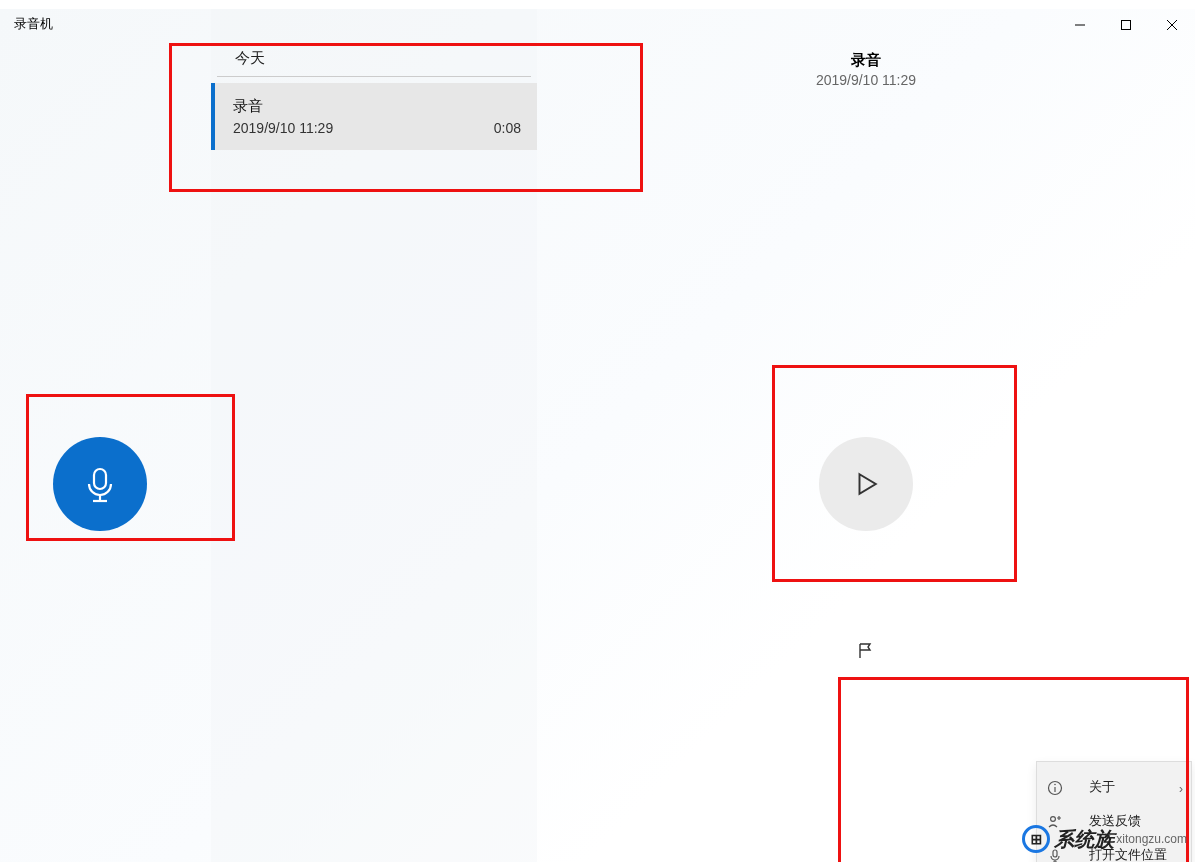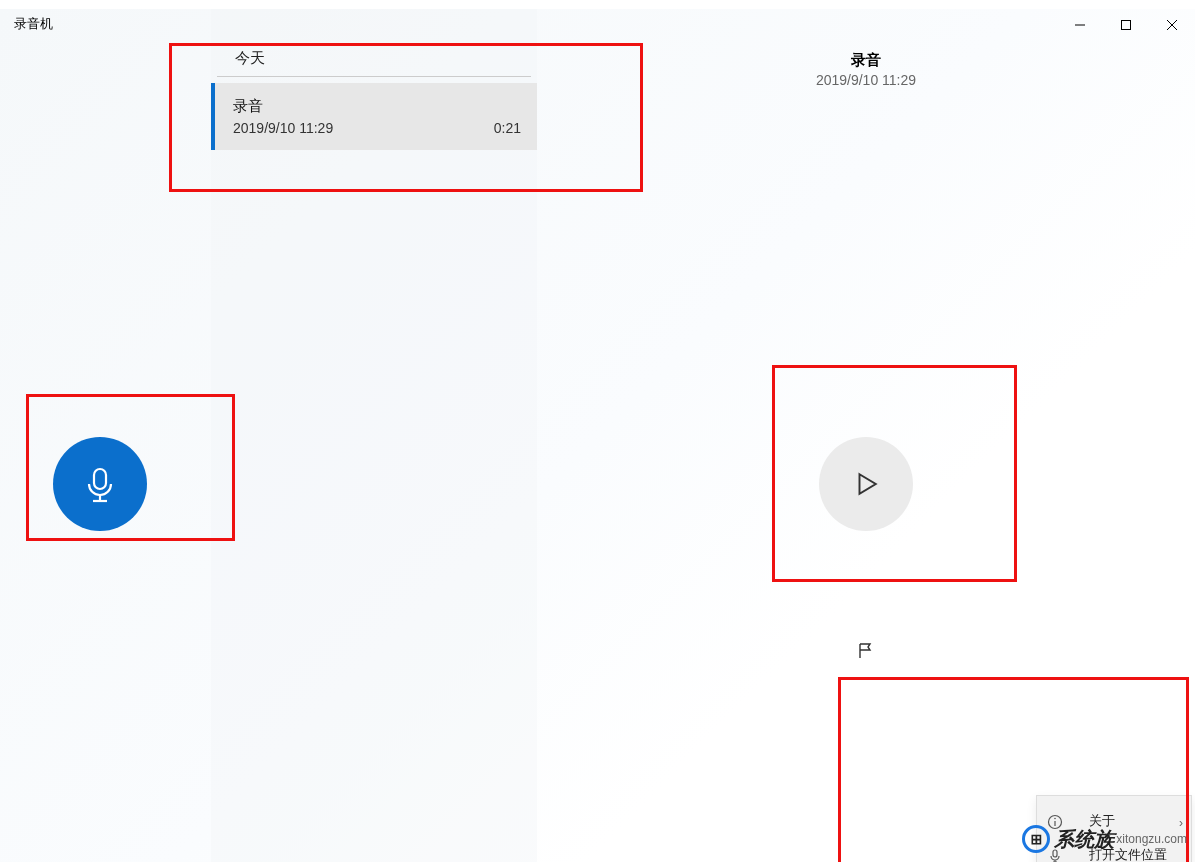--- a/index.html
+++ b/index.html
@@ -81,21 +81,21 @@
       </svg>
     </div>
   </div>
 
   <div class="list-panel">
     <div class="section-head">今天</div>
     <div class="item">
       <div class="item-title">录音</div>
       <div class="item-sub">
         <span>2019/9/10 11:29</span>
-        <span>0:21</span>
+        <span>0:08</span>
       </div>
     </div>
   </div>
 
   <div class="detail">
     <div class="detail-head">
       <div class="detail-title">录音</div>
       <div class="detail-time">2019/9/10 11:29</div>
     </div>
 
@@ -124,20 +124,28 @@
         <svg viewBox="0 0 16 16">
             <circle cx="8" cy="8" r="6.5" fill="none" stroke="#555" stroke-width="1.2"></circle>
             <line x1="8" y1="7" x2="8" y2="12" stroke="#555" stroke-width="1.2"></line>
             <circle cx="8" cy="4.5" r="0.8" fill="#555"></circle>
           </svg>
         <span>关于</span>
         <span class="chev">›</span>
       </div>
       <div class="menu-item">
         <svg viewBox="0 0 16 16">
+            <circle cx="6" cy="5" r="2.4" fill="none" stroke="#555" stroke-width="1.2"></circle>
+            <path d="M2 13 q4-4 8 0" fill="none" stroke="#555" stroke-width="1.2"></path>
+            <path d="M10 4 l4 0 m-2 -2 l0 4" stroke="#555" stroke-width="1.2"></path>
+          </svg>
+        <span>发送反馈</span>
+      </div>
+      <div class="menu-item">
+        <svg viewBox="0 0 16 16">
             <rect x="6" y="2" width="4" height="7" rx="2" fill="none" stroke="#555" stroke-width="1.2"></rect>
             <path d="M4 8 a4 4 0 0 0 8 0 M8 12 v2 M6 14 h4" fill="none" stroke="#555" stroke-width="1.2"></path>
           </svg>
         <span>打开文件位置</span>
       </div>
     </div>
 
   </div>
 
   <div class="redbox rb1"></div>

